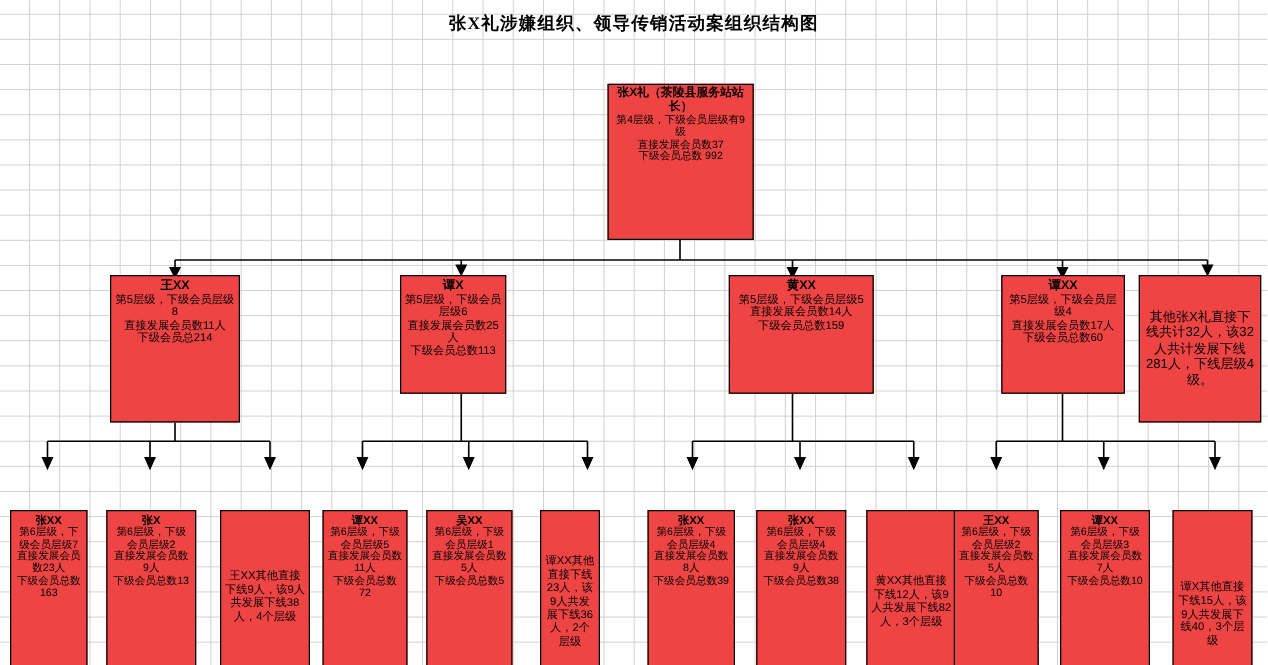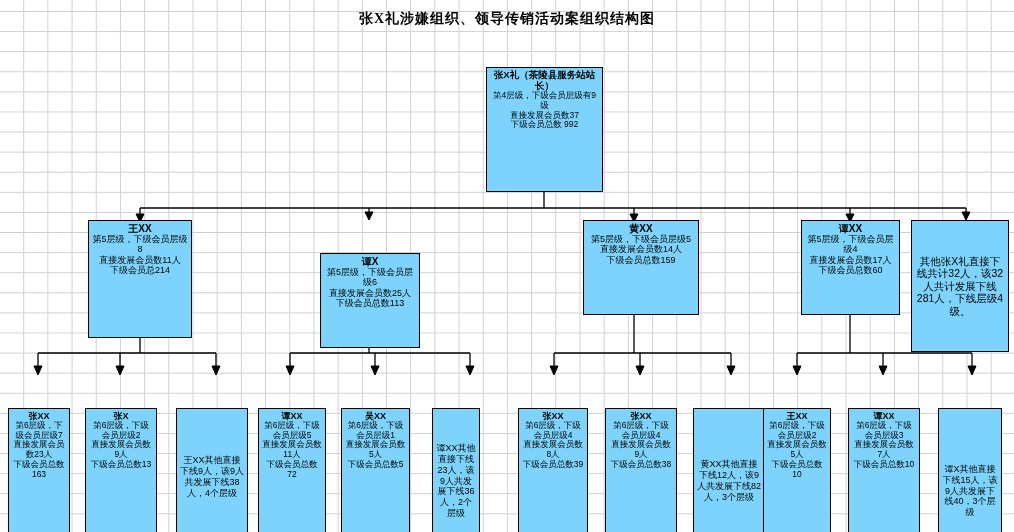--- a/index.html
+++ b/index.html
@@ -25,21 +25,21 @@
     font-size:14px;font-weight:bold;color:#000;
     font-family:"Liberation Serif","DejaVu Serif",serif;
     letter-spacing:1px;
     z-index:5;
   }
   #canvas{position:absolute;left:0;top:0;width:1014px;height:532px;z-index:2;}
   .node{
     position:absolute;
     box-sizing:border-box;
     border:1.3px solid #000;
-    background:#7dd3fc;
+    background:#ef4444;
     z-index:4;
     display:flex;
     flex-direction:column;
     align-items:flex-start;
     justify-content:flex-start;
     padding:2px 3px 2px 3px;
     overflow:hidden;
   }
   .node .nm{
     font-weight:bold;
@@ -141,42 +141,42 @@
   <div class="bd">下级会员总数 992</div>
 </div>
 
 <div class="node lvl2" style="left:88px;top:220px;width:104px;height:118px;">
   <div class="nm">王XX</div>
   <div class="bd">第5层级，下级会员层级8</div>
   <div class="bd">直接发展会员数11人</div>
   <div class="bd">下级会员总214</div>
 </div>
 
-<div class="node lvl2" style="left:320px;top:220px;width:100px;height:95px;margin-top:33px;">
+<div class="node lvl2" style="left:320px;top:220px;width:85px;height:95px;">
   <div class="nm">谭X</div>
   <div class="bd">第5层级，下级会员层级6</div>
   <div class="bd">直接发展会员数25人</div>
   <div class="bd">下级会员总数113</div>
 </div>
 
 <div class="node lvl2" style="left:583px;top:220px;width:116px;height:95px;">
   <div class="nm">黄XX</div>
   <div class="bd">第5层级，下级会员层级5</div>
   <div class="bd">直接发展会员数14人</div>
   <div class="bd">下级会员总数159</div>
 </div>
 
 <div class="node lvl2" style="left:801px;top:220px;width:99px;height:95px;">
   <div class="nm">谭XX</div>
   <div class="bd">第5层级，下级会员层级4</div>
   <div class="bd">直接发展会员数17人</div>
   <div class="bd">下级会员总数60</div>
 </div>
 
-<div class="node lvl2 plain" style="left:911px;top:220px;width:98px;height:132px;justify-content:center;">
+<div class="node lvl2 plain" style="left:911px;top:220px;width:98px;height:118px;justify-content:center;">
   <div class="bd big">其他张X礼直接下线共计32人，该32人共计发展下线281人，下线层级4级。</div>
 </div>
 
 <div class="node lvl3" style="left:8px;top:378px;width:62px;height:146px;">
   <div class="nm">张XX</div>
   <div class="bd">第6层级，下级会员层级7</div>
   <div class="bd">直接发展会员数23人</div>
   <div class="bd">下级会员总数163</div>
 </div>
 

